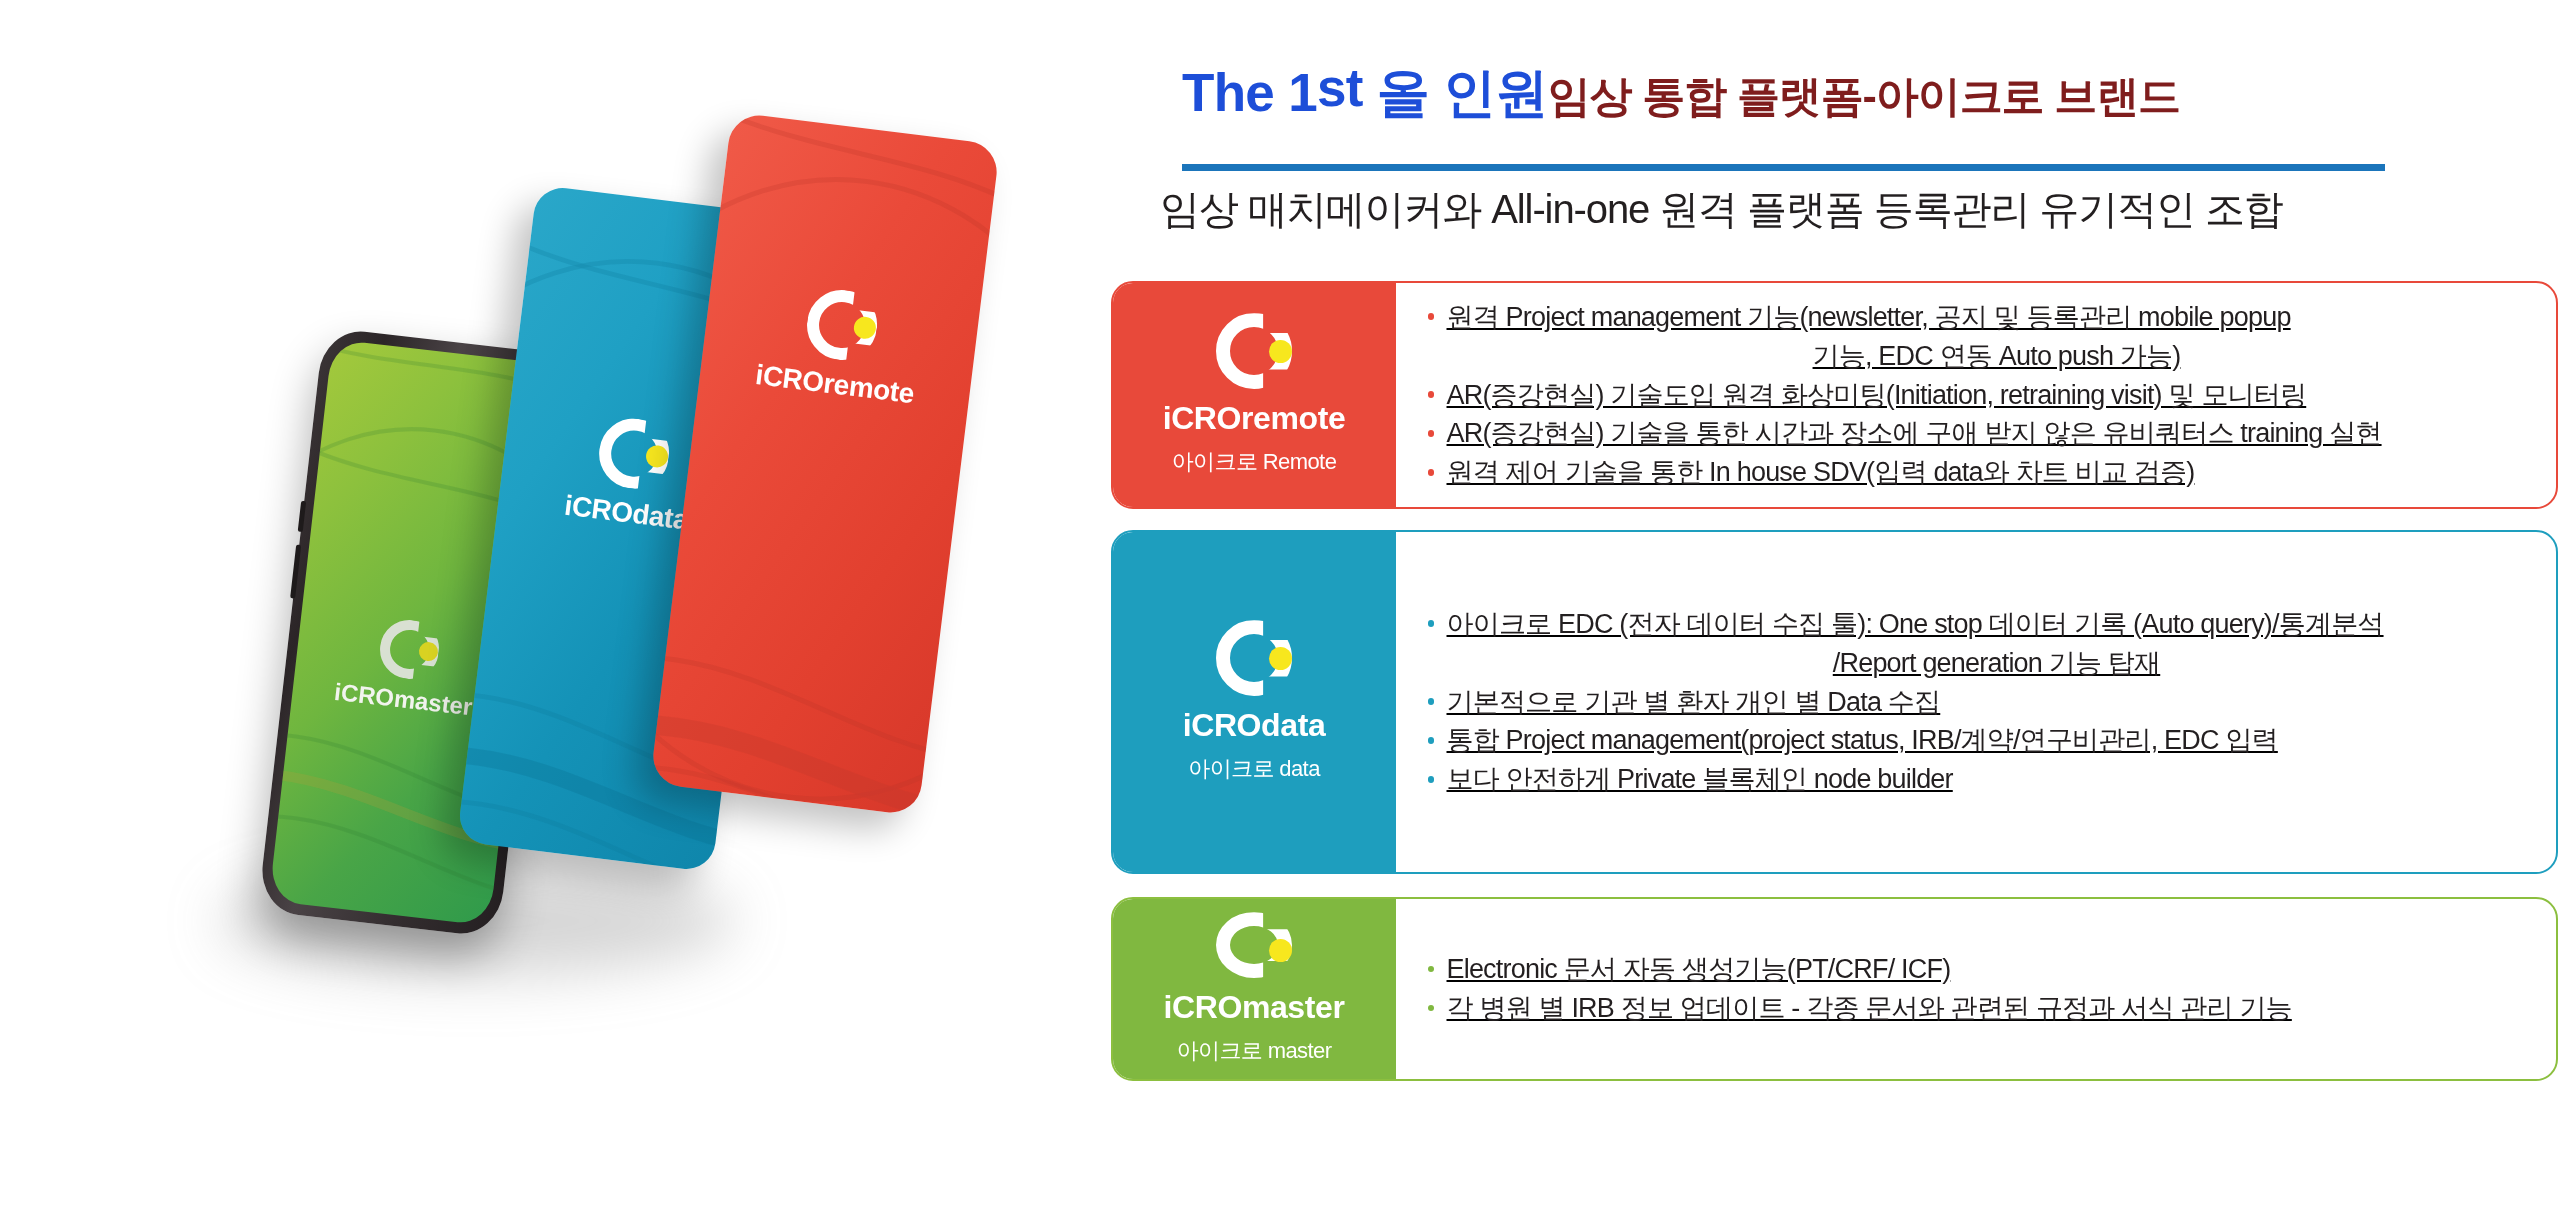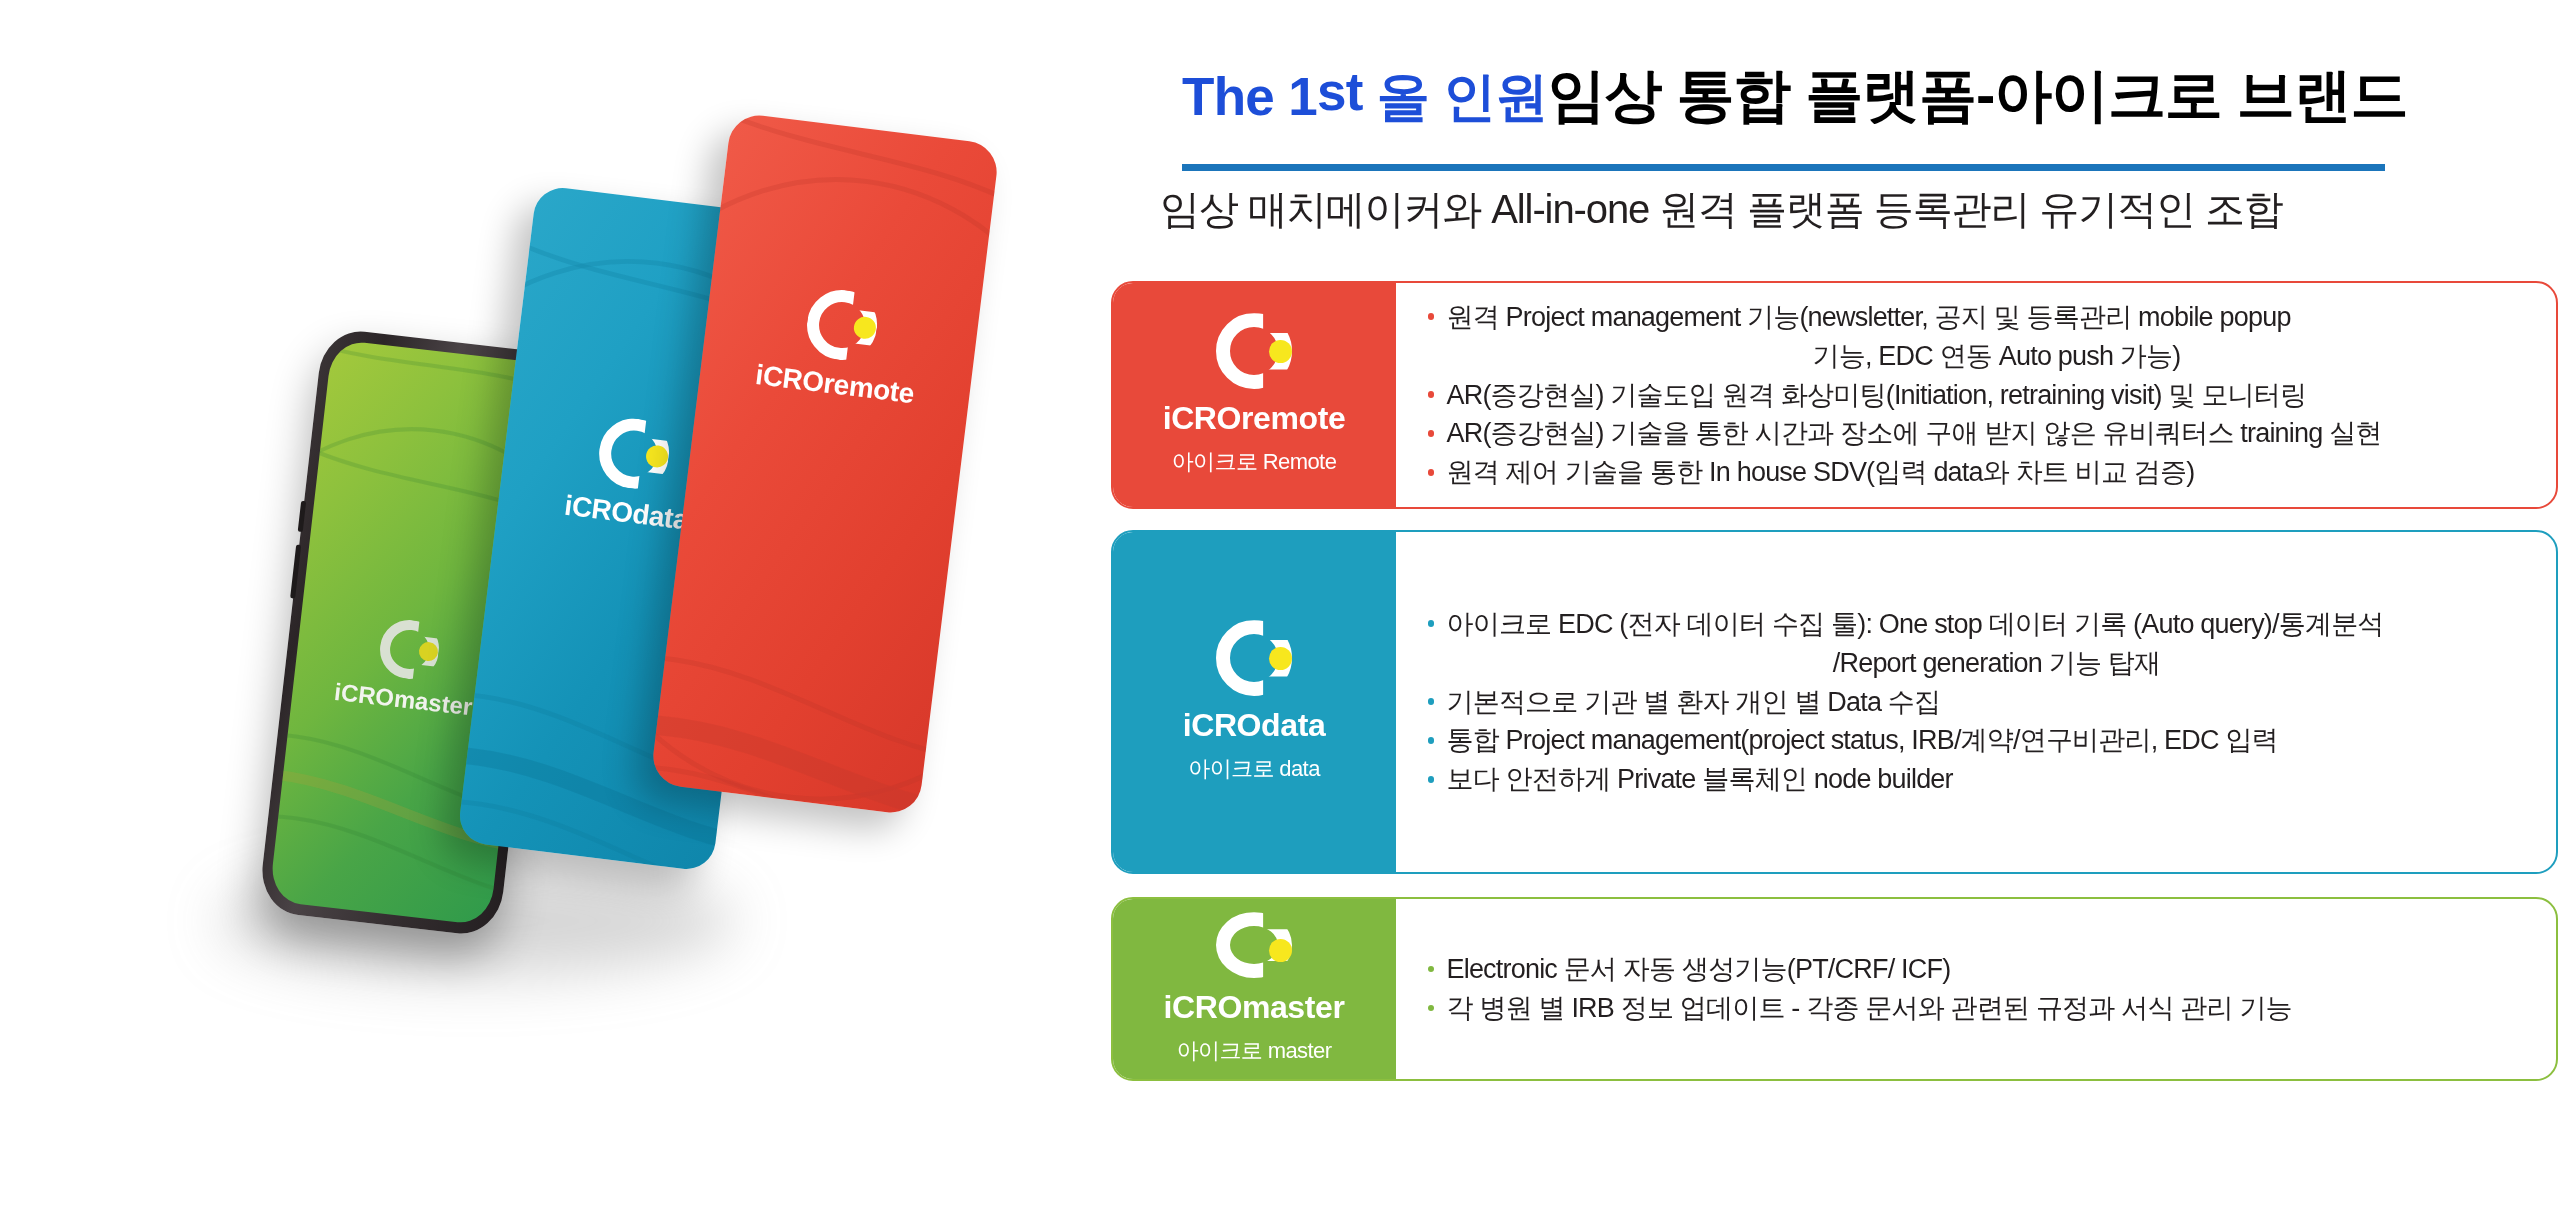--- a/index.html
+++ b/index.html
@@ -110,21 +110,21 @@
   #panel { position: absolute; left: 1087px; top: 0; width: 1489px; height: 1213px; }
 
   .heading {
     position: absolute; left: 95px; top: 57px;
     white-space: nowrap;
   }
   .heading .h-blue {
     color: #1d4ed8; font-weight: bold; font-size: 53px; letter-spacing: -0.7px;
   }
   .heading .h-dark {
-    color: #000000; font-weight: bold; font-size: 58px; letter-spacing: -1.1px;
+    color: #7f1d1d; font-weight: bold; font-size: 43px; letter-spacing: -1.1px;
   }
   .rule {
     position: absolute; left: 95px; top: 164px;
     width: 1203px; height: 6.6px; background: #1b75bb;
   }
   .subheading {
     position: absolute; left: 73px; top: 182px;
     font-size: 40px; color: #231f20; letter-spacing: -1.1px; white-space: nowrap;
   }
 
@@ -156,21 +156,21 @@
   }
   .card .side .name {
     color: #fff; font-weight: bold; font-size: 32px;
     letter-spacing: -0.4px; margin-bottom: 10.3px; white-space: nowrap;
   }
   .card .side .name-ko {
     color: #fff; font-size: 22px; letter-spacing: -0.6px; white-space: nowrap;
   }
   .card .body {
     flex: 1; padding: 19px 25px 19px 32px;
-    display: flex; flex-direction: column; justify-content: center;
+    display: flex; flex-direction: column; justify-content: center; text-decoration: underline;
   }
   .bullet {
     display: flex; align-items: flex-start;
     font-size: 27px; line-height: 1.44;
     color: #231f20; letter-spacing: -0.8px;
   }
   .bullet .dotmark {
     flex: none; width: 19px; margin-top: .58em; line-height: 0;
   }
   .bullet .dotmark i {

